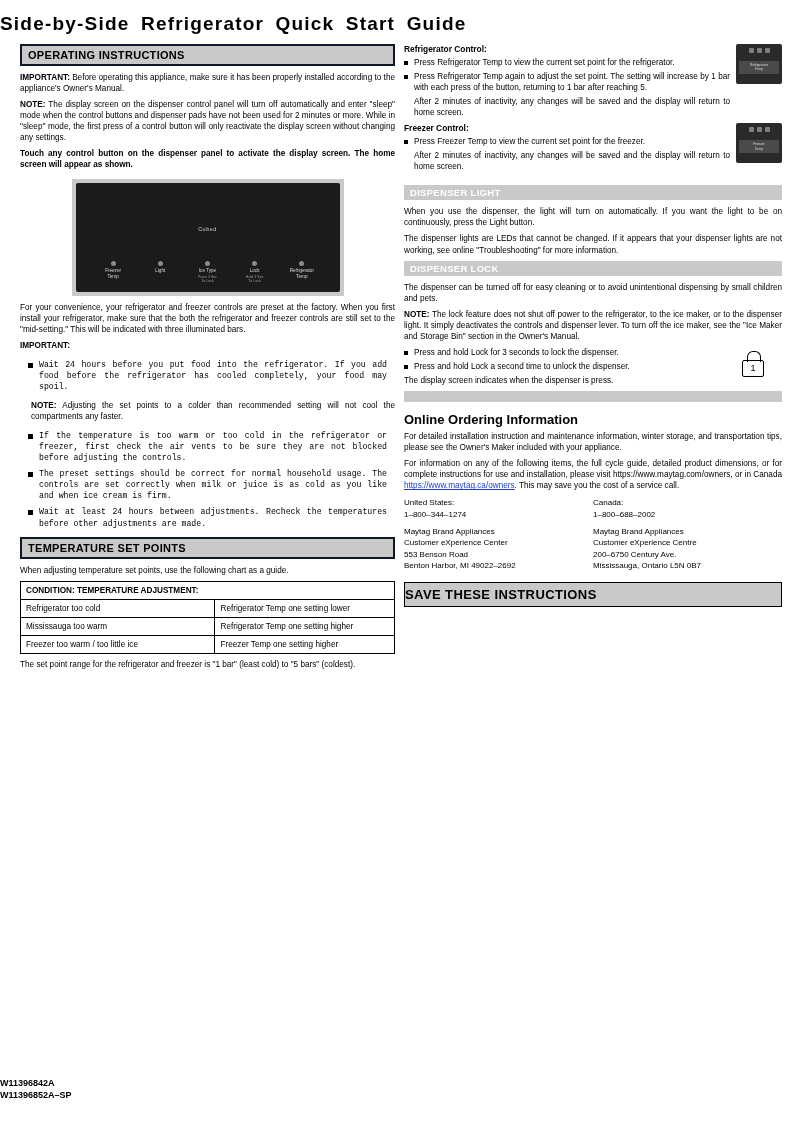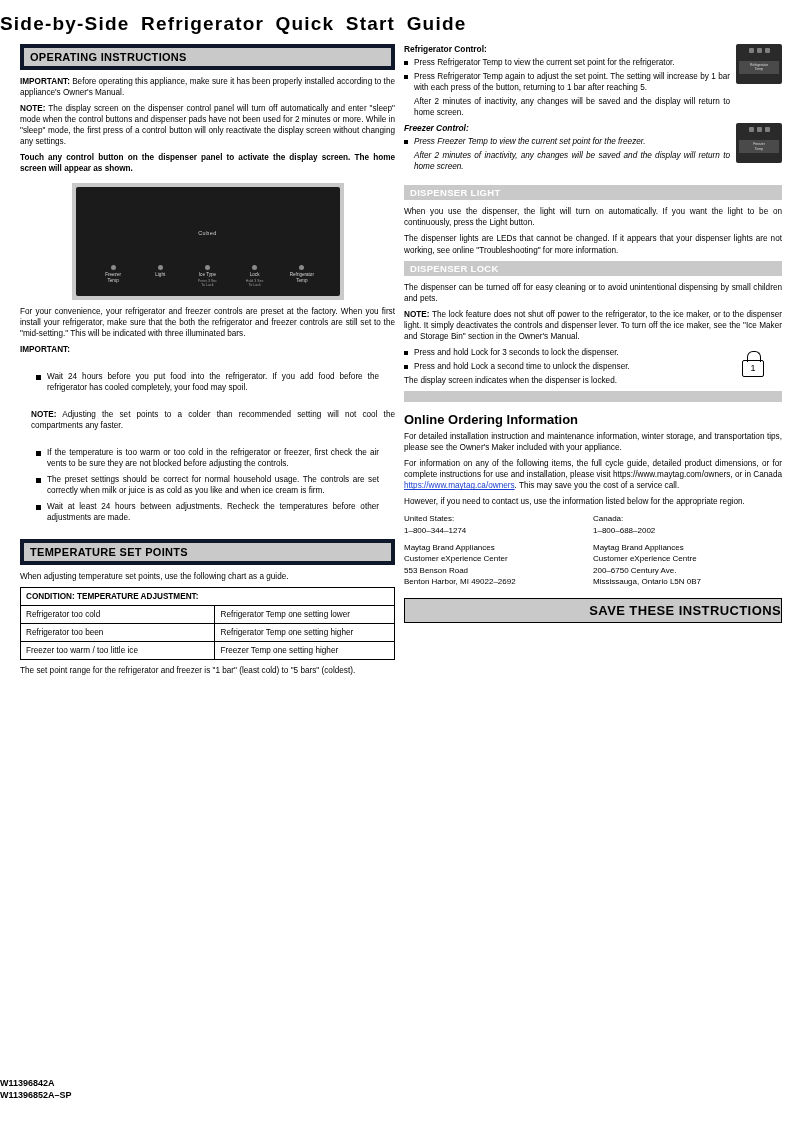--- a/index.html
+++ b/index.html
@@ -40,21 +40,21 @@
     width: 375px;
   }
   .col-right {
     position: absolute;
     left: 404px;
     top: 0;
     width: 378px;
   }
   .bar {
     background: #c9c9c9;
-    border: 4px solid #0f172a;
+    border: 2px solid #0f172a;
     font-weight: bold;
     font-size: 11px;
     padding: 3px 6px;
     letter-spacing: 0.3px;
   }
   .bar-plain {
     background: #c9c9c9;
     font-weight: bold;
     font-size: 9.5px;
     padding: 2px 6px;
@@ -67,23 +67,24 @@
   }
   p {
     margin: 0 0 5px 0;
     font-size: 8.2px;
     line-height: 1.35;
     text-align: justify;
   }
   .tight { margin-bottom: 3px; }
   .b { font-weight: bold; }
   .bullet-list {
-    margin: 16px;
+    margin: 8px;
     padding: 0;
     list-style: none;
+    font-family: Liberation Mono, monospace;
   }
   .bullet-list li {
     position: relative;
     padding-left: 11px;
     font-size: 8.2px;
     line-height: 1.35;
     margin-bottom: 5px;
     text-align: justify;
   }
   .bullet-list li::before {
@@ -252,21 +253,21 @@
   .contact {
     display: flex;
     font-size: 8px;
     line-height: 1.45;
     margin-top: 6px;
   }
   .contact > div { width: 50%; }
   .save-bar {
     background: #c9c9c9;
     border: 1px solid #000;
-    text-align: right;
+    text-align: left;
     font-weight: bold;
     font-size: 13px;
     padding: 4px 0;
     margin-top: 10px;
     letter-spacing: 0.4px;
   }
   .lock-icon {
     width: 22px;
     height: 26px;
     margin: 0 auto;
@@ -376,21 +377,21 @@
       <table class="tsp">
         <tbody>
             <tr>
           <th colspan="2">CONDITION: TEMPERATURE ADJUSTMENT:</th>
         </tr>
         <tr>
           <td>Refrigerator too cold</td>
           <td class="tsp-col2">Refrigerator Temp one setting lower</td>
         </tr>
         <tr>
-          <td>Refrigerator too been</td>
+          <td>Mississauga too warm</td>
           <td class="tsp-col2">Refrigerator Temp one setting higher</td>
         </tr>
         <tr>
           <td>Freezer too warm / too little ice</td>
           <td class="tsp-col2">Freezer Temp one setting higher</td>
         </tr>
       </tbody>
         </table>
 
       <p style="margin-top:5px">The set point range for the refrigerator and freezer is "1 bar" (least cold) to "5 bars" (coldest).</p>
@@ -413,21 +414,21 @@
               <i></i>
               <i></i>
               <i></i>
             </div>
           <div class="strip" style="white-space:pre-line">Refrigerator
 Temp</div>
         </div>
       </div>
 
       <div style="position:relative; min-height:62px;">
-        <div style="padding-right:52px;font-style:italic;">
+        <div style="padding-right:52px;">
           <div class="rt-heading">Freezer Control:</div>
           <ul class="rt-bullets">
             <li>Press Freezer Temp to view the current set point for the freezer.</li>
           </ul>
           <div class="indent-note">After 2 minutes of inactivity, any changes will be saved and the display will return to home screen.</div>
         </div>
         <div class="ctrl-thumb" style="top:0">
           <div class="dots">
               <i></i>
               <i></i>
@@ -447,36 +448,35 @@
       <div style="height:6px"></div>
       <p>The dispenser can be turned off for easy cleaning or to avoid unintentional dispensing by small children and pets.</p>
       <p><span class="b">NOTE:</span><span> The lock feature does not shut off power to the refrigerator, to the ice maker, or to the dispenser light. It simply deactivates the controls and dispenser lever. To turn off the ice maker, see the "Ice Maker and Storage Bin" section in the Owner's Manual.</span></p>
 
       <div style="position:relative;">
         <div style="padding-right:46px;">
           <ul class="rt-bullets">
             <li>Press and hold Lock for 3 seconds to lock the dispenser.</li>
             <li>Press and hold Lock a second time to unlock the dispenser.</li>
           </ul>
-          <p>The display screen indicates when the dispenser is locked.</p>
+          <p>The display screen indicates when the dispenser is press.</p>
         </div>
         <div style="position:absolute; right:18px; top:4px;">
           <div class="lock-icon">
             <div class="shackle"></div>
             <div class="body">1</div>
           </div>
         </div>
       </div>
 
       <div class="bar-grey-empty"></div>
 
       <div class="online-h">Online Ordering Information</div>
       <p>For detailed installation instruction and maintenance information, winter storage, and transportation tips, please see the Owner's Maker included with your appliance.</p>
       <p><span>For information on any of the following items, the full cycle guide, detailed product dimensions, or for complete instructions for use and installation, please visit https://www.maytag.com/owners, or in Canada </span><span class="link">https://www.maytag.ca/owners</span><span>. This may save you the cost of a service call.</span></p>
-      <p>However, if you need to contact us, use the information listed below for the appropriate region.</p>
 
       <div class="contact">
         <div>
           <div>United States:</div>
           <div>1–800–344–1274</div>
           <div style="height:5px"></div>
           <div>Maytag Brand Appliances</div>
           <div>Customer eXperience Center</div>
           <div>553 Benson Road</div>
           <div>Benton Harbor, MI 49022–2692</div>

